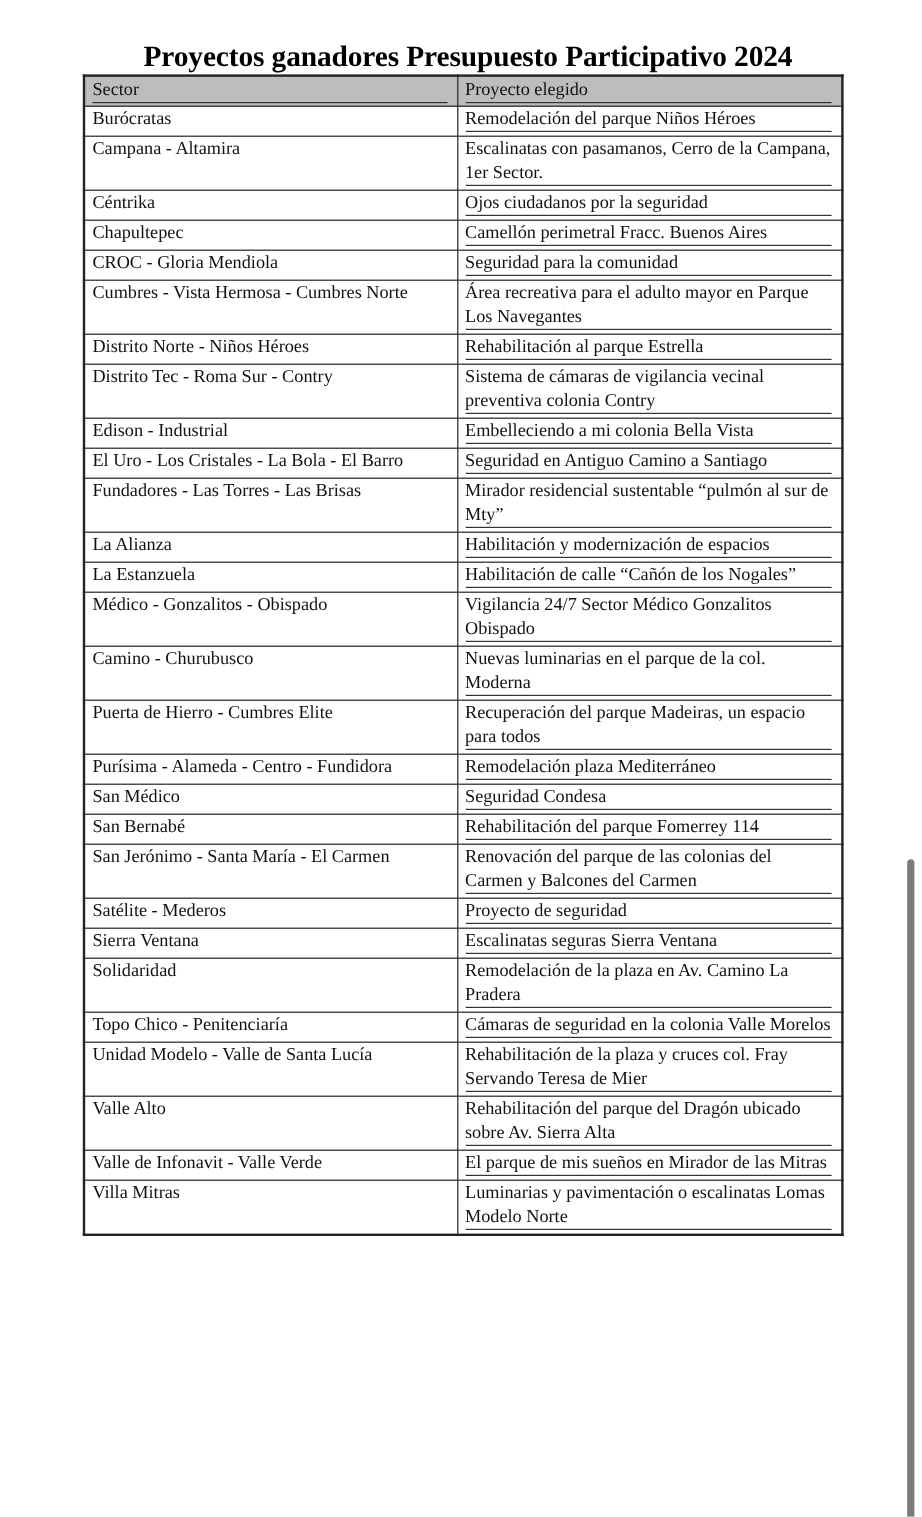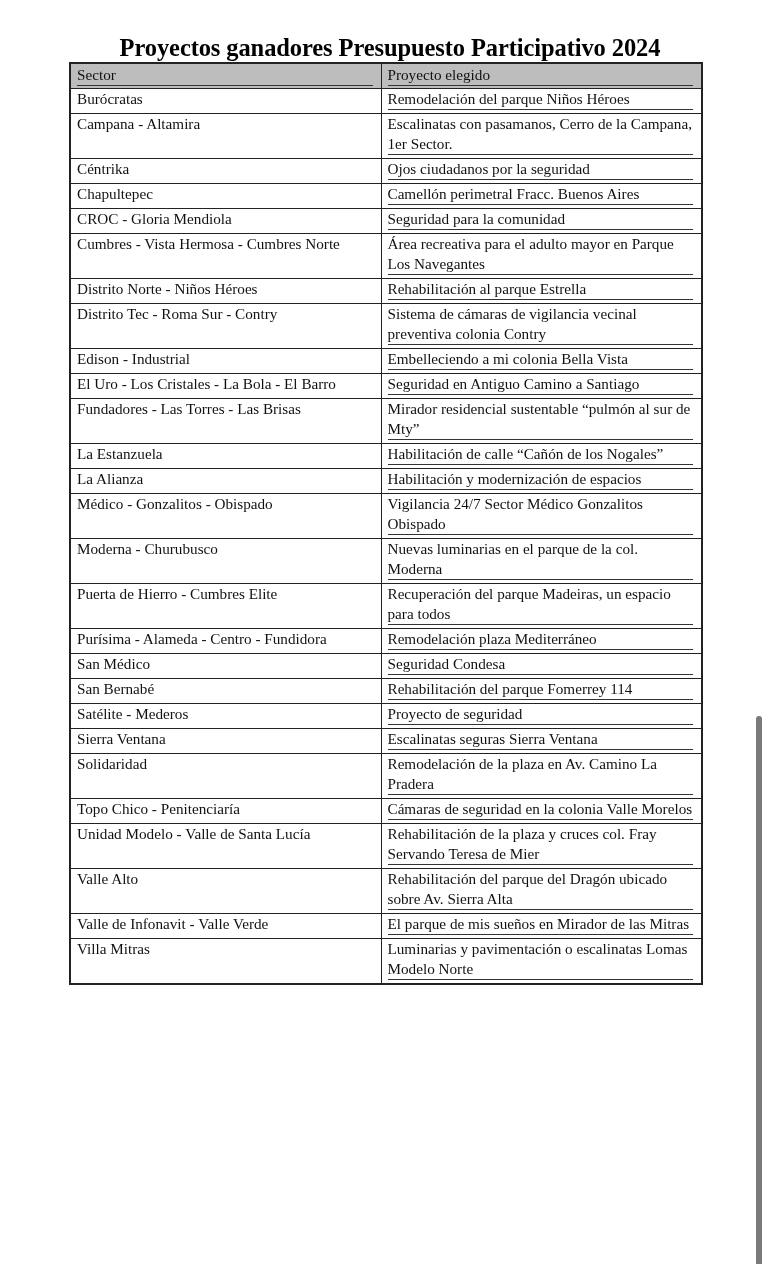--- a/index.html
+++ b/index.html
@@ -154,39 +154,39 @@
           <span class="u">Seguridad en Antiguo Camino a Santiago</span>
         </td>
       </tr>
       <tr>
         <td class="sector">Fundadores - Las Torres - Las Brisas</td>
         <td class="proj">
           <span class="u">Mirador residencial sustentable “pulmón al sur de Mty”</span>
         </td>
       </tr>
       <tr>
+        <td class="sector">La Alianza</td>
+        <td class="proj">
+          <span class="u">Habilitación y modernización de espacios</span>
+        </td>
+      </tr>
+      <tr>
         <td class="sector">La Estanzuela</td>
         <td class="proj">
           <span class="u">Habilitación de calle “Cañón de los Nogales”</span>
         </td>
       </tr>
       <tr>
-        <td class="sector">La Alianza</td>
-        <td class="proj">
-          <span class="u">Habilitación y modernización de espacios</span>
-        </td>
-      </tr>
-      <tr>
         <td class="sector">Médico - Gonzalitos - Obispado</td>
         <td class="proj">
           <span class="u">Vigilancia 24/7 Sector Médico Gonzalitos Obispado</span>
         </td>
       </tr>
       <tr>
-        <td class="sector">Moderna - Churubusco</td>
+        <td class="sector">Camino - Churubusco</td>
         <td class="proj">
           <span class="u">Nuevas luminarias en el parque de la col. Moderna</span>
         </td>
       </tr>
       <tr>
         <td class="sector">Puerta de Hierro - Cumbres Elite</td>
         <td class="proj">
           <span class="u">Recuperación del parque Madeiras, un espacio para todos</span>
         </td>
       </tr>
@@ -199,20 +199,26 @@
       <tr>
         <td class="sector">San Médico</td>
         <td class="proj">
           <span class="u">Seguridad Condesa</span>
         </td>
       </tr>
       <tr>
         <td class="sector">San Bernabé</td>
         <td class="proj">
           <span class="u">Rehabilitación del parque Fomerrey 114</span>
+        </td>
+      </tr>
+      <tr>
+        <td class="sector">San Jerónimo - Santa María - El Carmen</td>
+        <td class="proj">
+          <span class="u">Renovación del parque de las colonias del Carmen y Balcones del Carmen</span>
         </td>
       </tr>
       <tr>
         <td class="sector">Satélite - Mederos</td>
         <td class="proj">
           <span class="u">Proyecto de seguridad</span>
         </td>
       </tr>
       <tr>
         <td class="sector">Sierra Ventana</td>

